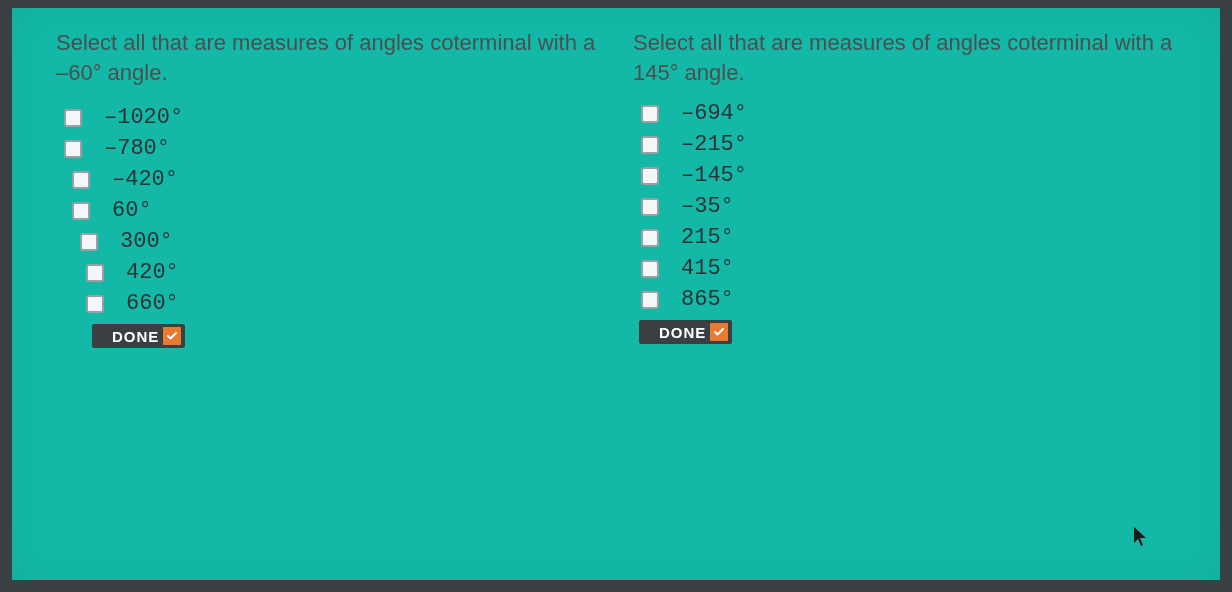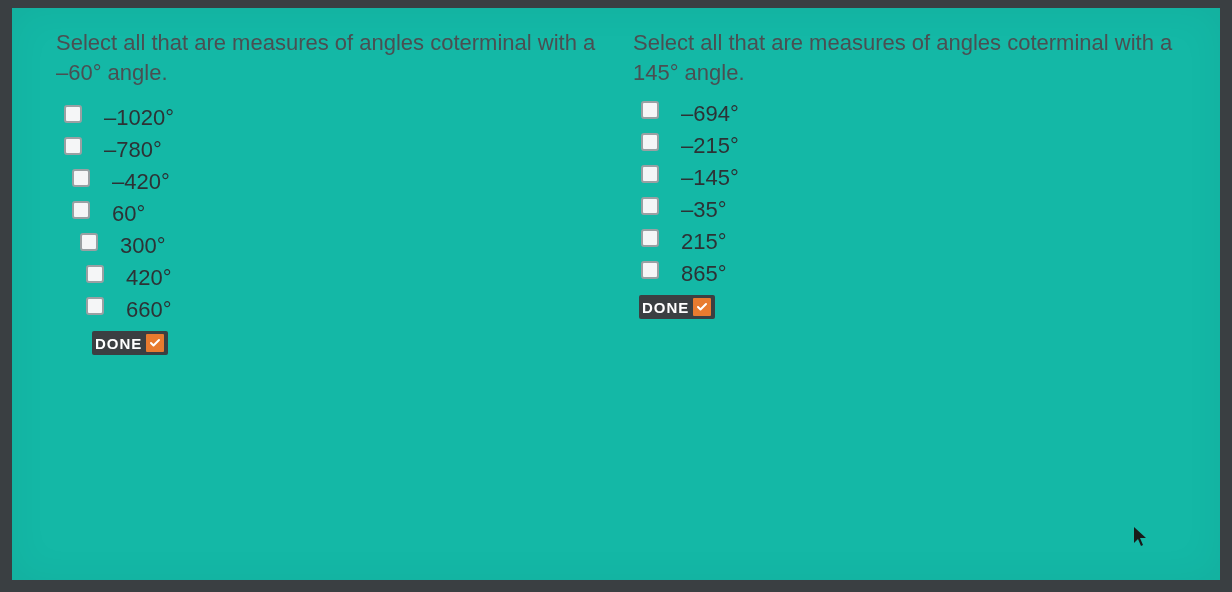--- a/index.html
+++ b/index.html
@@ -40,22 +40,24 @@
       color: #4a4f52;
       line-height: 1.35;
       margin-bottom: 18px;
     }
     .options {
       display: flex;
       flex-direction: column;
     }
     .option-row {
       display: flex;
+      align-items: center;
       margin-bottom: 6px;
       padding-left: 8px;
+      font-family: Liberation Mono, monospace;
     }
     .checkbox {
       width: 18px;
       height: 18px;
       border: 2px solid #9aa0a3;
       border-radius: 3px;
       background: #f5f6f7;
       flex-shrink: 0;
       margin-right: 22px;
     }
@@ -64,21 +66,21 @@
       color: #2d3235;
       font-weight: 500;
     }
     .done-badge {
       display: inline-flex;
       align-items: flex-end;
       background: #3b3f42;
       color: #ffffff;
       font-weight: bold;
       font-size: 15px;
-      padding: 3px 4px 3px 3px;
+      padding: 3px 4px 3px 20px;
       border-radius: 2px;
       letter-spacing: 1px;
       margin-top: 2px;
       margin-left: 36px;
       width: fit-content;
     }
     .done-check {
       display: inline-flex;
       align-items: center;
       justify-content: center;
@@ -178,20 +180,24 @@
       <div class="option-row">
         <span class="checkbox"></span>
         <span class="option-label">–35°</span>
       </div>
       <div class="option-row">
         <span class="checkbox"></span>
         <span class="option-label">215°</span>
       </div>
       <div class="option-row">
         <span class="checkbox"></span>
+        <span class="option-label">415°</span>
+      </div>
+      <div class="option-row">
+        <span class="checkbox"></span>
         <span class="option-label">865°</span>
       </div>
 
       <div class="done-badge" style="margin-left:6px;">
         <span>DONE</span>
         <span class="done-check">
           <svg viewBox="0 0 24 24" fill="none" stroke="#ffffff" stroke-width="4" stroke-linecap="round" stroke-linejoin="round">
               <polyline points="20 6 9 17 4 12"></polyline>
             </svg>
         </span>

